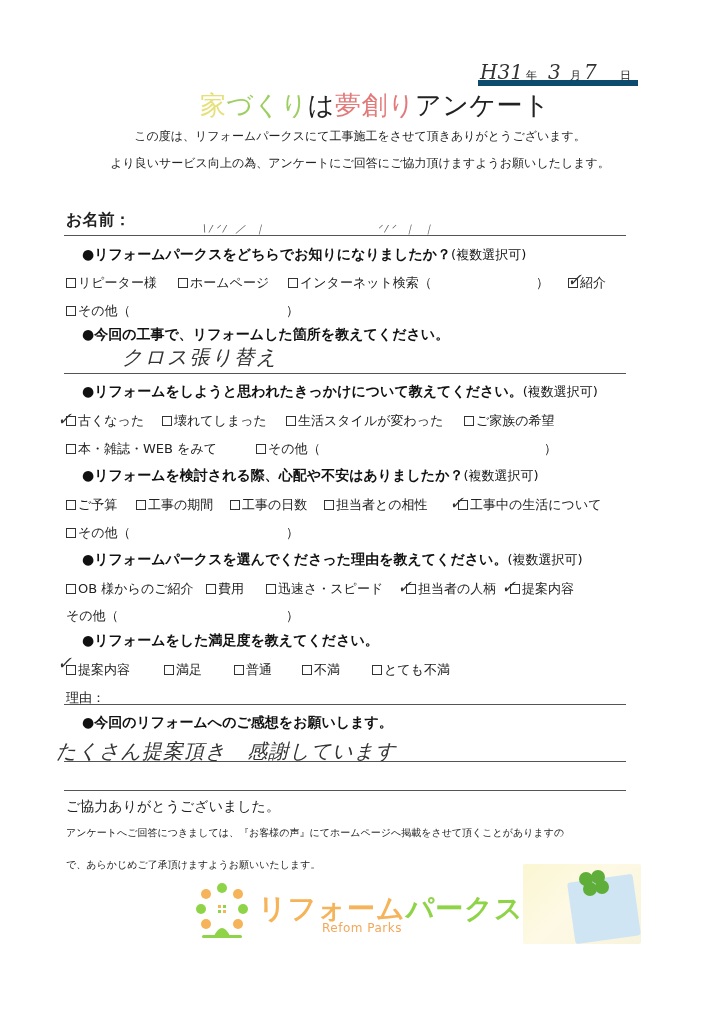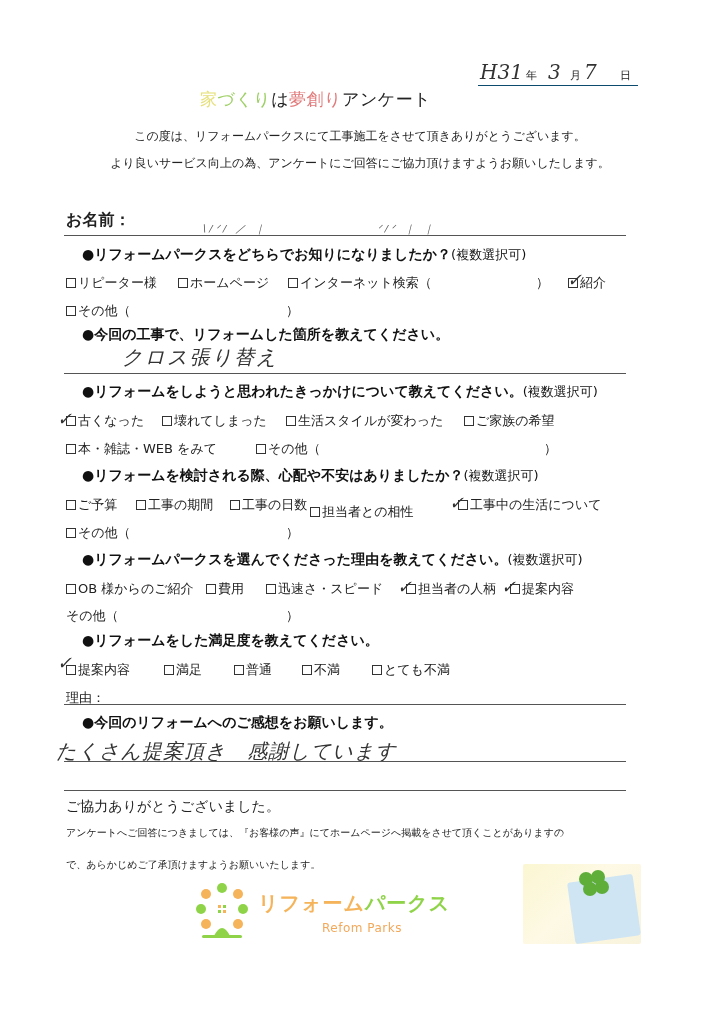--- a/index.html
+++ b/index.html
@@ -2,26 +2,26 @@
 <html><head>
 <meta charset="utf-8">
 <style>
   * { box-sizing: border-box; margin: 0; padding: 0; }
   html, body { width: 720px; height: 1017px; background: #ffffff; overflow: hidden; }
   body { position: relative; font-family: "DejaVu Sans", sans-serif; color: #222; }
 
   .abs { position: absolute; }
 
   
-  .date { left: 478px; top: 60px; width: 160px; height: 26px; border-bottom: 1px solid #0c4a6e; }
+  .date { left: 478px; top: 60px; width: 160px; height: 26px; border-bottom: 6px solid #0c4a6e; }
   .date .hw { position: absolute; font-family: "DejaVu Serif", serif; font-style: italic; font-size: 20px; color: #333; top: 0px; }
   .date .pr { position: absolute; font-size: 11px; color: #222; top: 8px; }
 
   
-  .title { left: 200px; top: 88px; font-size: 17px; letter-spacing: 0.5px; white-space: nowrap; }
+  .title { left: 200px; top: 88px; font-size: 26px; letter-spacing: 0.5px; white-space: nowrap; }
   .title span { font-weight: normal; }
 
   .intro { left: 0; width: 720px; text-align: center; font-size: 12px; color: #222; white-space: nowrap; }
 
   .name-label { left: 66px; top: 210px; font-size: 16px; font-weight: bold; }
   .rule { height: 1px; background: #555; left: 64px; width: 562px; }
 
   .q { left: 66px; font-size: 14px; font-weight: bold; white-space: nowrap; color: #111; margin-left: 16px; }
   .q .note { font-weight: normal; font-size: 13px; }
 
@@ -30,21 +30,21 @@
   .box { display: inline-block; width: 10px; height: 10px; border: 1px solid #333; margin-right: 2px; vertical-align: -1px; position: relative; }
   .check { position: absolute; font-family: "DejaVu Serif", serif; font-style: italic; font-size: 18px; color: #333; left: -10px; top: -9px; }
 
   .hand { font-family: "DejaVu Serif", serif; font-style: italic; color: #333; white-space: nowrap; }
 
   .thanks { left: 66px; top: 798px; font-size: 14px; }
   .notice { left: 66px; font-size: 10px; white-space: nowrap; text-align: center; }
 
   
   .logo-icon { left: 192px; top: 880px; width: 60px; height: 62px; }
-  .logo-text { left: 258px; top: 890px; font-size: 20px; font-weight: bold; color: #f5b35a; white-space: nowrap; letter-spacing: 1px; }
+  .logo-text { left: 258px; top: 890px; font-size: 28px; font-weight: bold; color: #f5b35a; white-space: nowrap; letter-spacing: 1px; }
   .logo-text .g { color: #8fd448; }
   .logo-sub { left: 322px; top: 921px; font-size: 12px; color: #f3a85a; letter-spacing: 0.5px; }
 
   .photo { left: 523px; top: 864px; width: 118px; height: 80px; background: linear-gradient(135deg, #fbf6d2 0%, #fdf9e4 45%, #f8f3dc 100%); border-radius: 2px; overflow: hidden; }
   .photo .card { position: absolute; left: 48px; top: 14px; width: 66px; height: 62px; background: #cfe5f4; transform: rotate(-8deg); border-radius: 3px; }
   .photo .leaf { position: absolute; width: 14px; height: 14px; border-radius: 50%; background: #5fae3a; }
 </style>
 </head>
 <body>
 
@@ -106,21 +106,21 @@
   <span class="opt" style="left:478px;">）</span>
 </div>
 
 <div class="abs q" style="top:467px;">
   <span>●リフォームを検討される際、心配や不安はありましたか？</span><span class="note">(複数選択可)</span>
 </div>
 <div class="abs opts" style="top:496px; width:600px; height:20px;">
   <span class="opt" style="left:0;"><span class="box"></span><span>ご予算</span></span>
   <span class="opt" style="left:70px;"><span class="box"></span><span>工事の期間</span></span>
   <span class="opt" style="left:164px;"><span class="box"></span><span>工事の日数</span></span>
-  <span class="opt" style="left:244px;margin-top:7px;"><span class="box"></span><span>担当者との相性</span></span>
+  <span class="opt" style="left:258px;"><span class="box"></span><span>担当者との相性</span></span>
   <span class="opt" style="left:392px;"><span class="box"><span class="check">✓</span></span><span>工事中の生活について</span></span>
 </div>
 <div class="abs opts" style="top:524px; width:600px; height:20px;">
   <span class="opt" style="left:0;"><span class="box"></span><span>その他（</span></span>
   <span class="opt" style="left:220px;">）</span>
 </div>
 
 <div class="abs q" style="top:551px;">
   <span>●リフォームパークスを選んでくださった理由を教えてください。</span><span class="note">(複数選択可)</span>
 </div>

